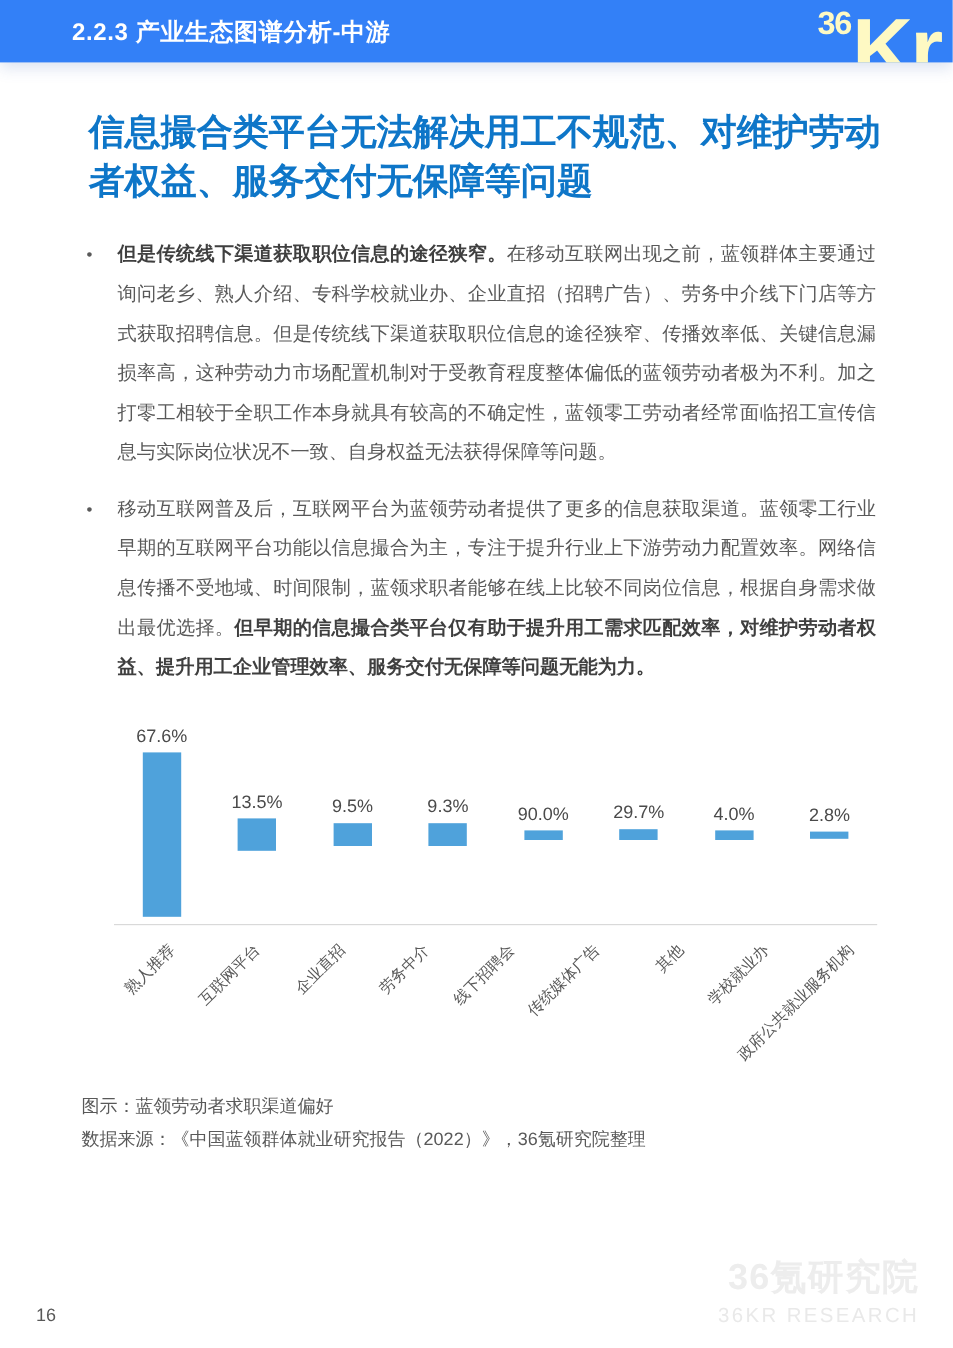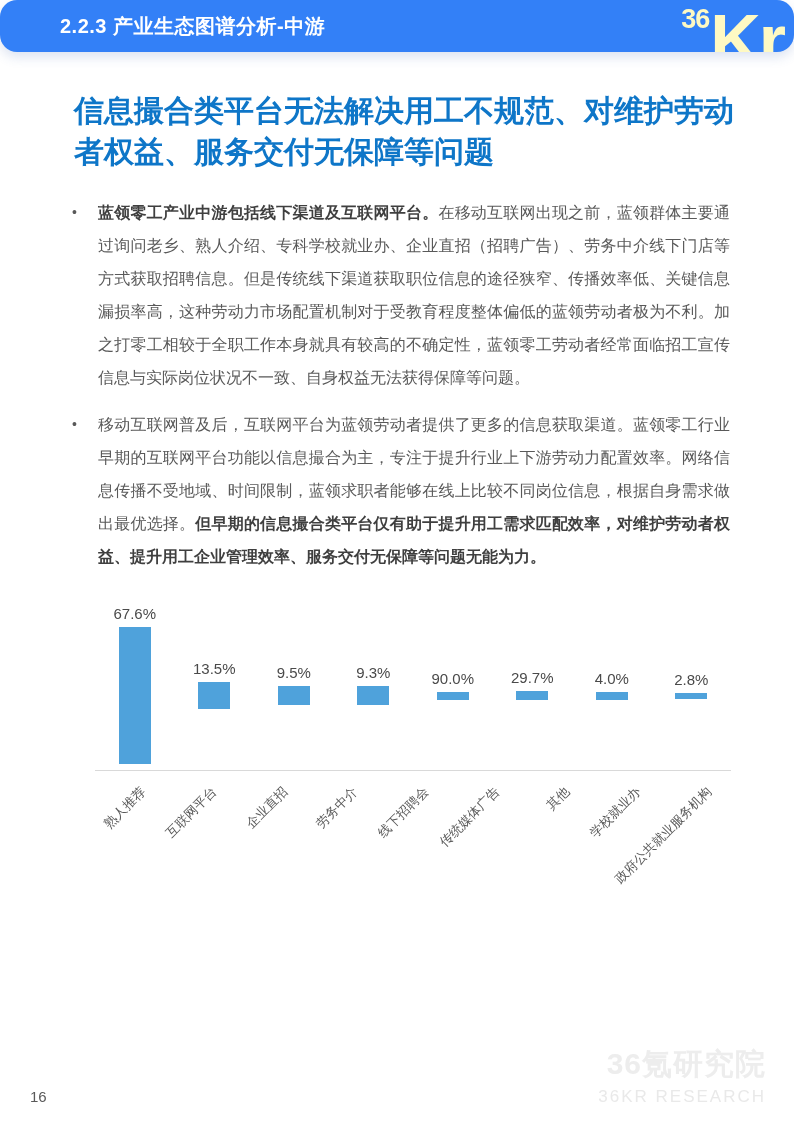--- a/index.html
+++ b/index.html
@@ -12,21 +12,20 @@
 
   
   .header {
     position: relative;
     height: 52px;
     background: #3380F7;
     display: flex; align-items: center;
     padding-left: 60px;
     overflow: hidden;
     box-shadow: 0 5px 12px rgba(60, 100, 180, 0.18);
-    border-radius: 17px;
   }
   .header-title {
     color: #ffffff; font-size: 20px; font-weight: bold;
     letter-spacing: 0.5px;
   }
   .logo {
     position: absolute; right: 10px; top: 2px;
     display: flex; align-items: flex-start;
     color: #fef9c3; font-weight: bold; line-height: 1;
   }
@@ -109,21 +108,21 @@
   <div class="logo">
     <span class="logo-36">36</span>
     <span class="logo-kr">Kr</span>
   </div>
 </header>
 
 <main class="main">
   <h1 class="page-title">信息撮合类平台无法解决用工不规范、对维护劳动者权益、服务交付无保障等问题</h1>
 
   <ul class="bullets">
-      <li class="bullet"><span class="seg-bold">蓝领零工产业中游包括线下渠道及互联网平台。</span><span>在移动互联网出现之前，蓝领群体主要通过询问老乡、熟人介绍、专科学校就业办、企业直招（招聘广告）、劳务中介线下门店等方式获取招聘信息。但是传统线下渠道获取职位信息的途径狭窄、传播效率低、关键信息漏损率高，这种劳动力市场配置机制对于受教育程度整体偏低的蓝领劳动者极为不利。加之打零工相较于全职工作本身就具有较高的不确定性，蓝领零工劳动者经常面临招工宣传信息与实际岗位状况不一致、自身权益无法获得保障等问题。</span></li>
+      <li class="bullet"><span class="seg-bold">但是传统线下渠道获取职位信息的途径狭窄。</span><span>在移动互联网出现之前，蓝领群体主要通过询问老乡、熟人介绍、专科学校就业办、企业直招（招聘广告）、劳务中介线下门店等方式获取招聘信息。但是传统线下渠道获取职位信息的途径狭窄、传播效率低、关键信息漏损率高，这种劳动力市场配置机制对于受教育程度整体偏低的蓝领劳动者极为不利。加之打零工相较于全职工作本身就具有较高的不确定性，蓝领零工劳动者经常面临招工宣传信息与实际岗位状况不一致、自身权益无法获得保障等问题。</span></li>
       <li class="bullet"><span>移动互联网普及后，互联网平台为蓝领劳动者提供了更多的信息获取渠道。蓝领零工行业早期的互联网平台功能以信息撮合为主，专注于提升行业上下游劳动力配置效率。网络信息传播不受地域、时间限制，蓝领求职者能够在线上比较不同岗位信息，根据自身需求做出最优选择。</span><span class="seg-bold">但早期的信息撮合类平台仅有助于提升用工需求匹配效率，对维护劳动者权益、提升用工企业管理效率、服务交付无保障等问题无能为力。</span></li>
     </ul>
 
   <section class="chart">
     <div class="bars-row">
         <div class="chart-column">
           <div class="bar-value">67.6%</div>
           <div class="bar" style="height: 137px;"></div>
         </div>
         <div class="chart-column">
@@ -179,20 +178,24 @@
         </div>
         <div class="cat-wrap">
           <span class="cat-label">学校就业办</span>
         </div>
         <div class="cat-wrap">
           <span class="cat-label">政府公共就业服务机构</span>
         </div>
       </div>
   </section>
 
+  <div class="caption-block">
+    <div>图示：蓝领劳动者求职渠道偏好</div>
+    <div>数据来源：《中国蓝领群体就业研究报告（2022）》，36氪研究院整理</div>
+  </div>
 </main>
 
 <div class="page-number">16</div>
 
 <div class="watermark">
   <div class="watermark-cn">36氪研究院</div>
   <div class="watermark-en">36KR RESEARCH</div>
 </div>
 
 </body></html>

